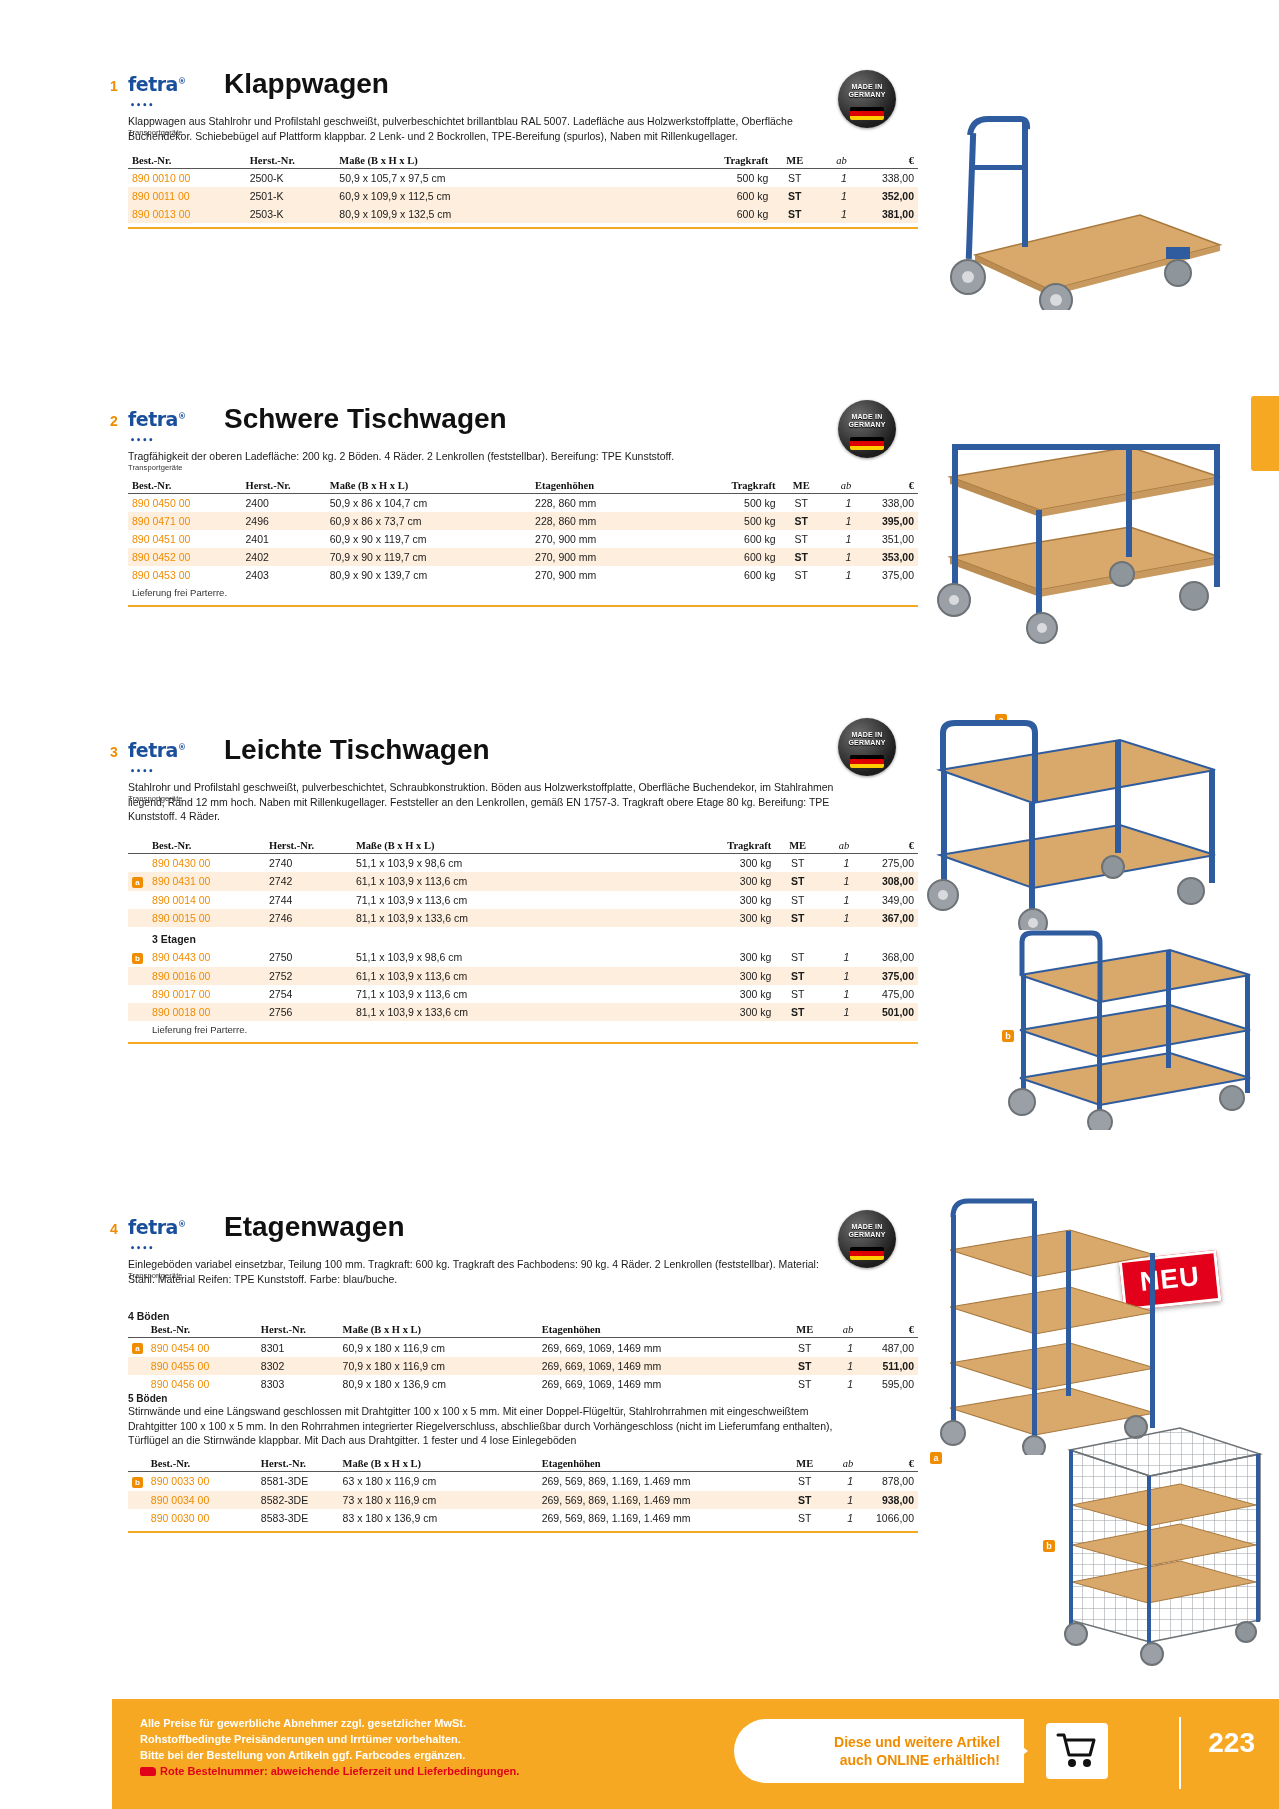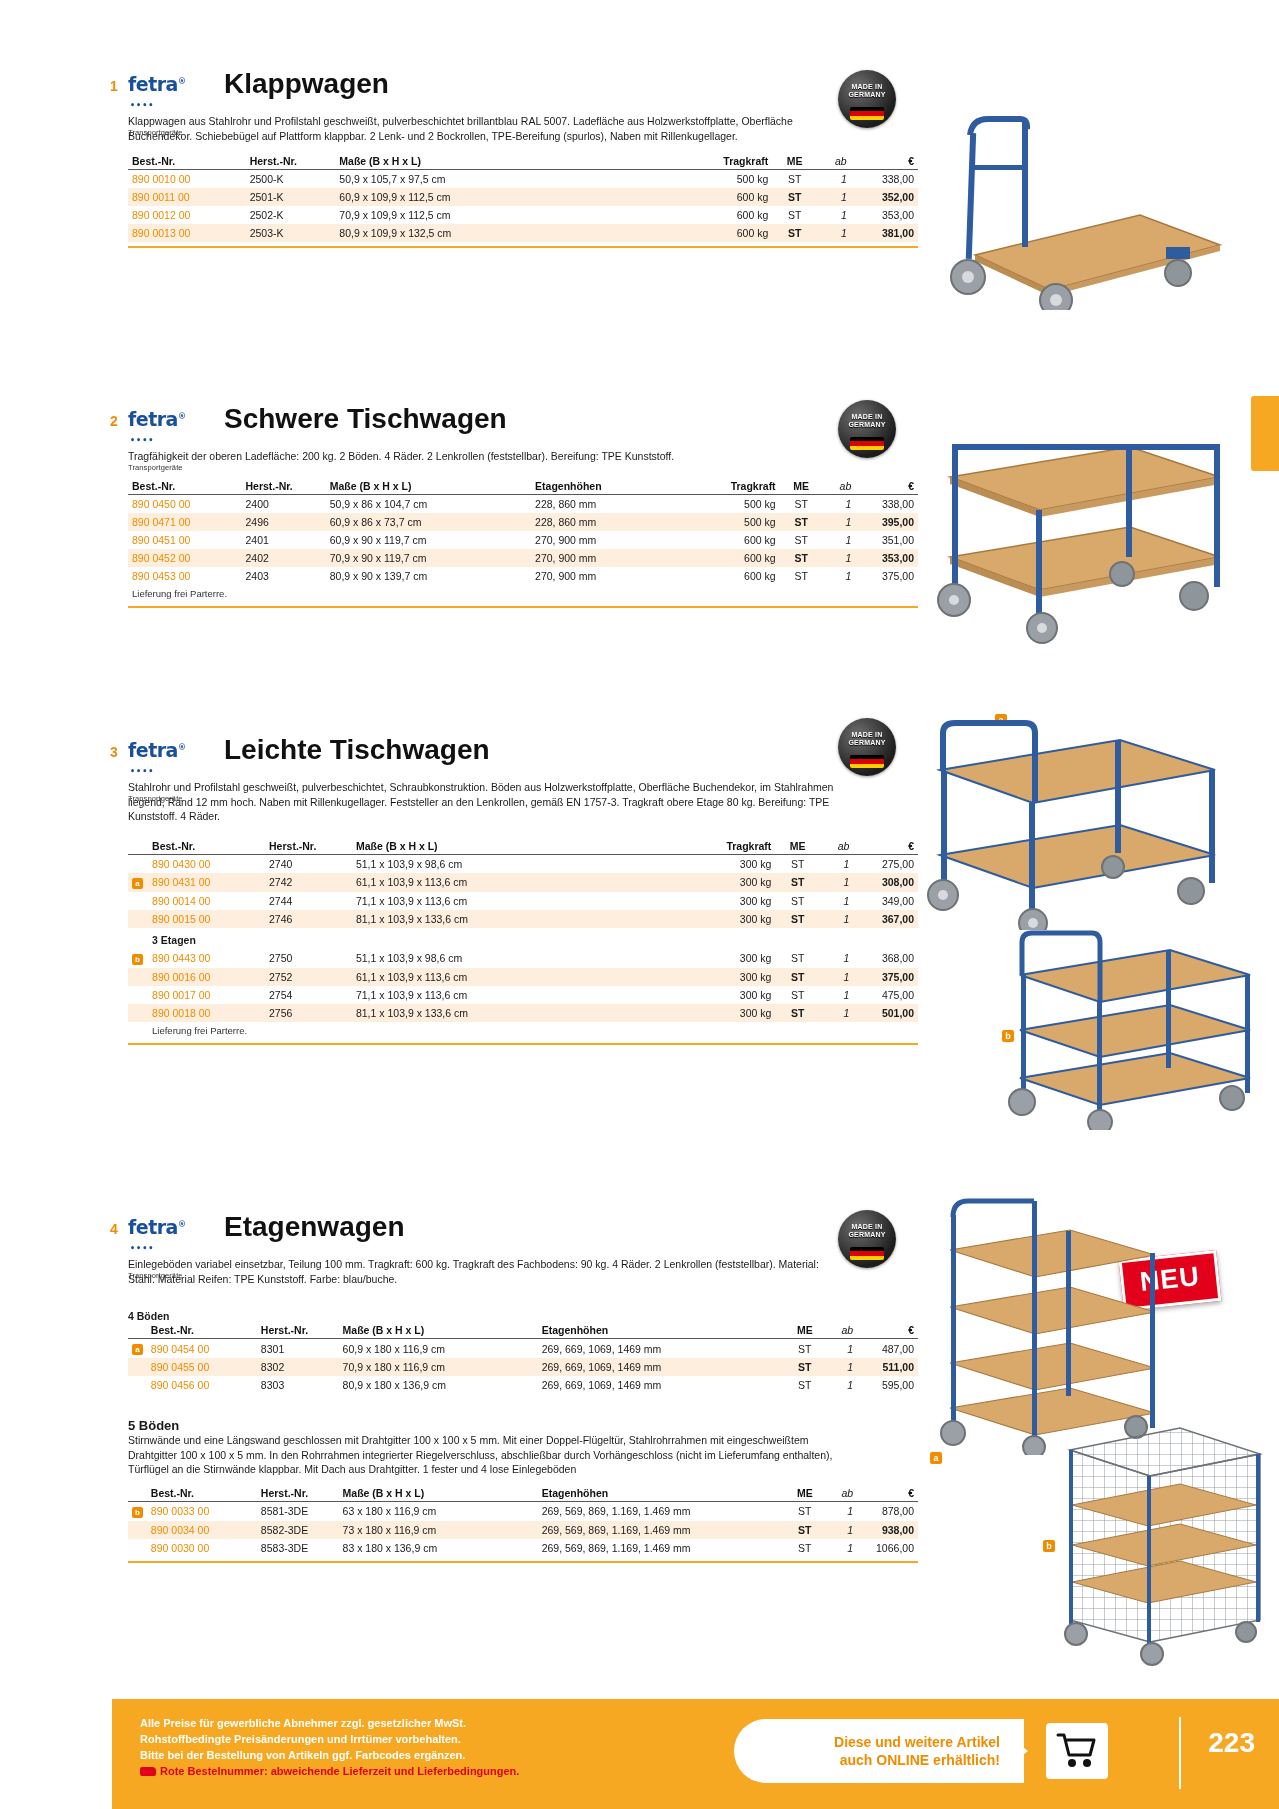--- a/index.html
+++ b/index.html
@@ -72,21 +72,21 @@
   }
   .mig .flag i { display:block; height:33.33%; }
   .mig .flag .b1 { background:#000; }
   .mig .flag .b2 { background:#d00; }
   .mig .flag .b3 { background:#ffce00; }
 
   
   table.pt { border-collapse:collapse; width:100%; font-size:10.5px; }
   table.pt th {
     font-weight:bold; text-align:left; padding:2px 4px;
-    border-bottom:1px solid #555; font-size:10.5px; color:#111;
+    border-bottom:1px solid #555; font-size:10.5px; color:#111;font-family:Liberation Serif, serif;
   }
   table.pt th.r, table.pt td.r { text-align:right; }
   table.pt th.c, table.pt td.c { text-align:center; }
   table.pt td { padding:3px 4px; }
   tr.alt td { background:#fdeedd; }
   td.art { color:#f08c00; white-space:nowrap; }
   tr.alt td.price, tr.alt td.me { font-weight:bold; }
   td.ab { font-style:italic; }
   .grp { font-weight:bold; padding-top:6px !important; }
   .note { font-size:9.5px; color:#333; padding-top:3px; }
@@ -199,29 +199,20 @@
           <td class="r price">338,00</td>
         </tr>
         <tr class="alt">
           <td class="art">890 0011 00</td>
           <td>2501-K</td>
           <td>60,9 x 109,9 x 112,5 cm</td>
           <td class="r">600 kg</td>
           <td class="c me">ST</td>
           <td class="r ab">1</td>
           <td class="r price">352,00</td>
-        </tr>
-        <tr>
-          <td class="art">890 0012 00</td>
-          <td>2502-K</td>
-          <td>70,9 x 109,9 x 112,5 cm</td>
-          <td class="r">600 kg</td>
-          <td class="c me">ST</td>
-          <td class="r ab">1</td>
-          <td class="r price">353,00</td>
         </tr>
         <tr class="alt">
           <td class="art">890 0013 00</td>
           <td>2503-K</td>
           <td>80,9 x 109,9 x 132,5 cm</td>
           <td class="r">600 kg</td>
           <td class="c me">ST</td>
           <td class="r ab">1</td>
           <td class="r price">381,00</td>
         </tr>
@@ -581,21 +572,21 @@
           <td>8303</td>
           <td>80,9 x 180 x 136,9 cm</td>
           <td>269, 669, 1069, 1469 mm</td>
           <td class="c me">ST</td>
           <td class="r ab">1</td>
           <td class="r price">595,00</td>
         </tr>
       </tbody>
     </table>
 
-    <div style="font-weight:bold; font-size:13px; margin-top:24px;">5 Böden</div>
+    <div style="font-weight:bold; font-size:10px; margin-top:0;">5 Böden</div>
     <div class="desc" style="margin-top:0;">Stirnwände und eine Längswand geschlossen mit Drahtgitter 100 x 100 x 5 mm. Mit einer Doppel-Flügeltür, Stahlrohrrahmen mit eingeschweißtem Drahtgitter 100 x 100 x 5 mm. In den Rohrrahmen integrierter Riegelverschluss, abschließbar durch Vorhängeschloss (nicht im Lieferumfang enthalten), Türflügel an die Stirnwände klappbar. Mit Dach aus Drahtgitter. 1 fester und 4 lose Einlegeböden</div>
 
     <table class="pt" style="margin-top:8px;">
       <thead>
         <tr>
           <th class="mk-cell"></th>
           <th style="width:105px">Best.-Nr.</th>
           <th style="width:78px">Herst.-Nr.</th>
           <th style="width:190px">Maße (B x H x L)</th>
           <th style="width:235px">Etagenhöhen</th>

